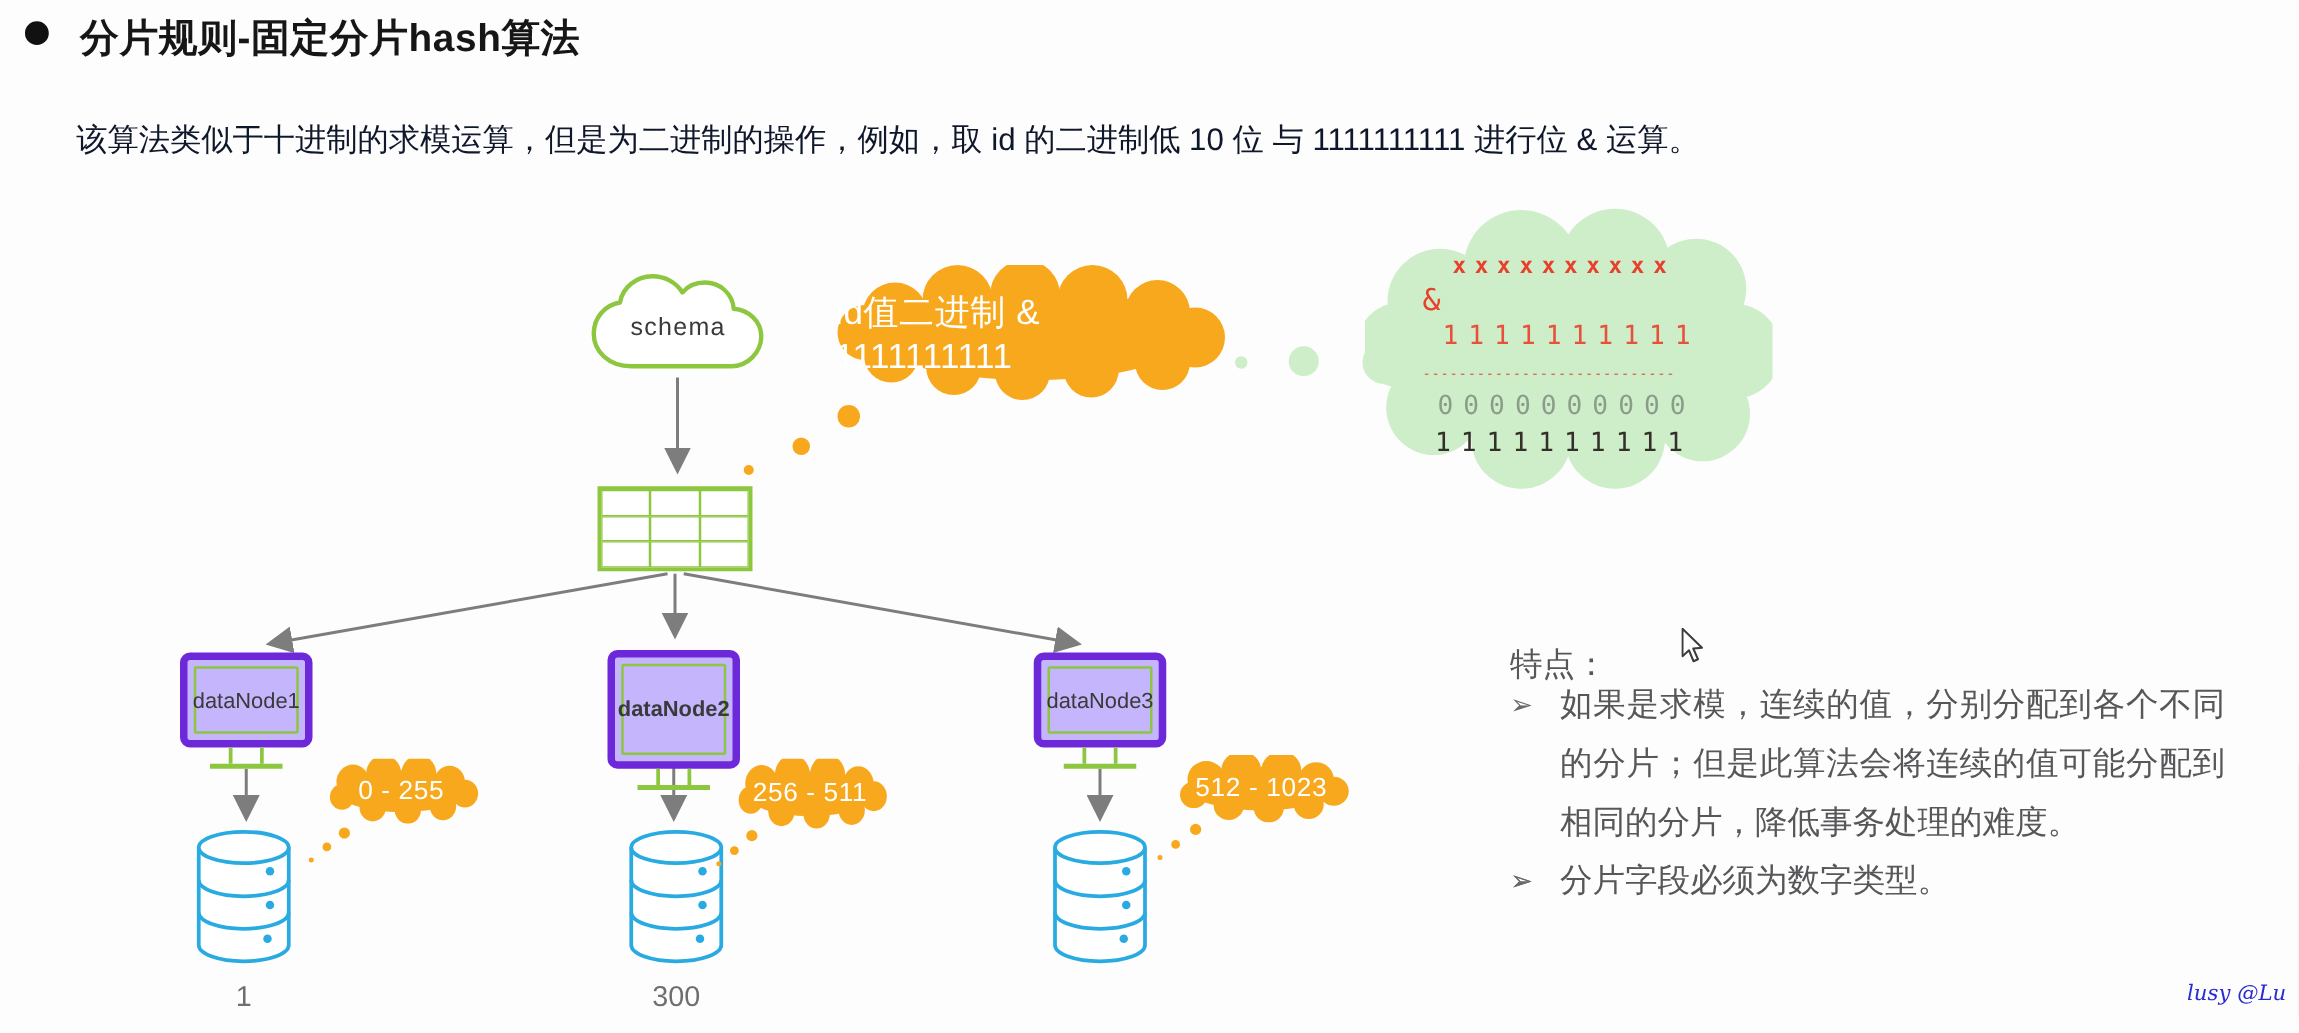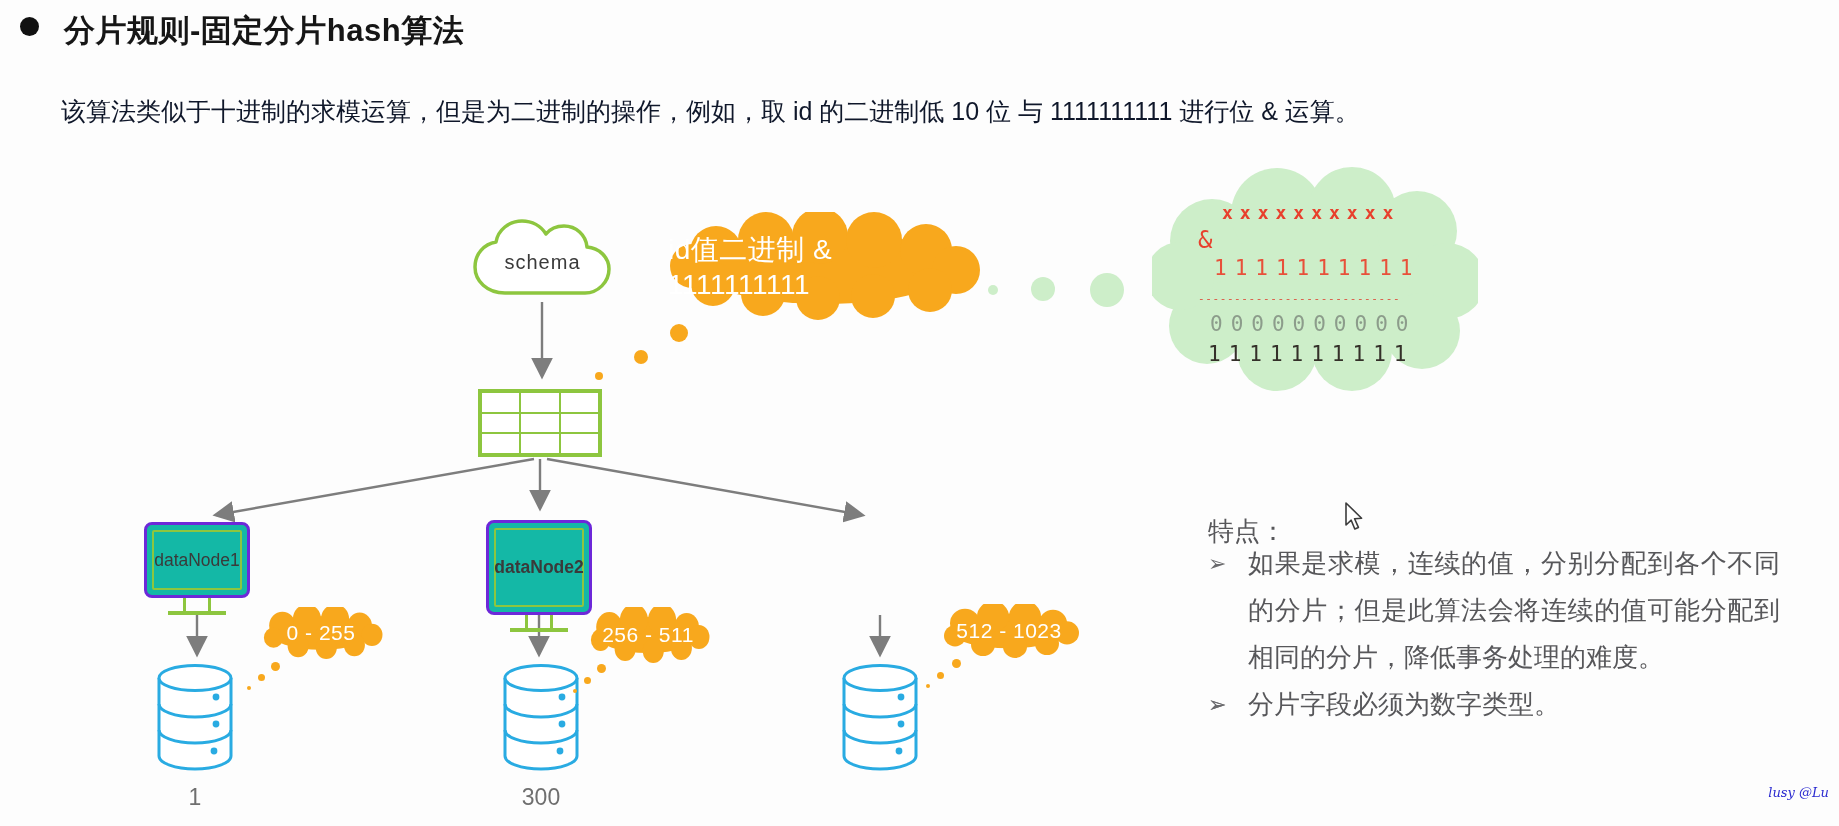--- a/index.html
+++ b/index.html
@@ -12,21 +12,21 @@
   .page-title{font-size:31px;font-weight:700;color:#161616;letter-spacing:.5px;}
   .desc{font-size:25px;color:#0f172a;white-space:nowrap;}
 
   
   .schema-text{font-size:20px;color:#3a3a3a;letter-spacing:1px;}
   .grid-table{display:grid;grid-template-columns:repeat(3,1fr);grid-template-rows:repeat(3,1fr);
               border:3px solid #8dc63f;background:#fff;box-sizing:border-box;}
   .grid-table div{border:1.5px solid #8dc63f;}
 
   
-  .monitor{box-sizing:border-box;border:3px solid #6d28d9;border-radius:8px;background:#14b8a6;padding:5px;}
+  .monitor{box-sizing:border-box;border:6px solid #6d28d9;border-radius:8px;background:#c4b5fd;padding:5px;}
   .monitor-inner{box-sizing:border-box;width:100%;height:100%;border:2.5px solid #8dc63f;border-radius:2px;
                  display:flex;align-items:center;justify-content:center;}
   .monitor-label{font-size:17.5px;color:#3a3a3a;}
   .stand-legs{width:22px;height:13px;border-left:3.5px solid #8dc63f;border-right:3.5px solid #8dc63f;margin:0 auto;}
   .stand-base{width:58px;height:3.5px;background:#8dc63f;margin:0 auto;}
 
   
   .bubble-text{position:absolute;inset:0;display:flex;align-items:center;justify-content:center;
                color:#fff;font-size:21px;letter-spacing:.5px;}
   .id-bubble-text{font-size:28px;}
@@ -45,21 +45,21 @@
   .db-num{font-size:23px;color:#6f6f6f;text-align:center;width:80px;}
 
   
   .feat-heading{font-size:26px;color:#57575a;}
   .feat-list{width:580px;}
   .feat-item{position:relative;padding-left:40px;width:532px;font-size:26px;line-height:47px;
              color:#57575a;text-align:justify;text-justify:inter-ideograph;}
   .feat-marker{position:absolute;left:0;top:0;font-size:22px;color:#6a6a6d;}
 
   .watermark{font-family:"DejaVu Serif","Liberation Serif",serif;font-style:italic;
-             font-size:13px;color:#2a2ad0;}
+             font-size:17px;color:#2a2ad0;}
 </style>
 </head>
 <body>
 
 <div class="canvas">
 
   <div class="abs title-bullet" style="left:20px;top:17px;"></div>
   <div class="abs page-title" style="left:64px;top:10px;">分片规则-固定分片hash算法</div>
   <div class="abs desc" style="left:61px;top:95px;">该算法类似于十进制的求模运算，但是为二进制的操作，例如，取 id 的二进制低 10 位 与 1111111111 进行位 &amp; 运算。</div>
 
@@ -122,21 +122,21 @@
     <div class="abs dot" style="left:670px;top:324px;width:18px;height:18px;background:#f8a81d;"></div>
     <div class="abs dot" style="left:634px;top:350px;width:14px;height:14px;background:#f8a81d;"></div>
     <div class="abs dot" style="left:595px;top:372px;width:8px;height:8px;background:#f8a81d;"></div>
   </div>
 
   <div>
     <div class="abs dot" style="left:988px;top:285px;width:10px;height:10px;background:#cdeec9;"></div>
     <div class="abs dot" style="left:1031px;top:277px;width:24px;height:24px;background:#cdeec9;"></div>
     <div class="abs dot" style="left:1090px;top:273px;width:34px;height:34px;background:#cdeec9;"></div>
   </div>
-  <div class="abs" style="left:1152px;top:166px;width:326px;height:226px;">
+  <div class="abs" style="left:1092px;top:166px;width:326px;height:226px;">
     <svg width="326" height="226" viewBox="0 0 326 226" fill="#cdeec9">
       <ellipse cx="163" cy="113" rx="138" ry="82"></ellipse>
       <circle cx="60" cy="75" r="42"></circle>
         <circle cx="125" cy="48" r="46"></circle>
         <circle cx="200" cy="45" r="44"></circle>
       <circle cx="265" cy="65" r="40"></circle>
         <circle cx="295" cy="115" r="38"></circle>
         <circle cx="270" cy="165" r="38"></circle>
       <circle cx="200" cy="185" r="40"></circle>
         <circle cx="125" cy="185" r="40"></circle>
@@ -224,20 +224,29 @@
       <circle cx="80" cy="44" r="12"></circle>
         <circle cx="48" cy="42" r="12"></circle>
         <circle cx="20" cy="33" r="11"></circle>
     </svg>
     <div class="bubble-text">256 - 511</div>
   </div>
   <div class="abs dot" style="left:597px;top:664px;width:9px;height:9px;background:#f8a81d;"></div>
   <div class="abs dot" style="left:584px;top:677px;width:7px;height:7px;background:#f8a81d;"></div>
   <div class="abs dot" style="left:573px;top:689px;width:4px;height:4px;background:#f8a81d;"></div>
 
+  <div class="abs" style="left:827px;top:522px;">
+    <div class="monitor" style="width:106px;height:76px;">
+      <div class="monitor-inner">
+          <span class="monitor-label">dataNode3</span>
+        </div>
+    </div>
+    <div class="stand-legs"></div>
+    <div class="stand-base"></div>
+  </div>
   <div class="abs" style="left:840px;top:662px;width:80px;height:114px;">
     <svg width="80" height="114" viewBox="0 0 80 114">
       <path d="M4 16 V94 A36 13 0 0 0 76 94 V16" fill="#fff" stroke="#29abe2" stroke-width="3"></path>
       <ellipse cx="40" cy="16" rx="36" ry="12.5" fill="#fff" stroke="#29abe2" stroke-width="3"></ellipse>
       <path d="M4 42 A36 13 0 0 0 76 42" fill="none" stroke="#29abe2" stroke-width="3"></path>
       <path d="M4 68 A36 13 0 0 0 76 68" fill="none" stroke="#29abe2" stroke-width="3"></path>
       <circle cx="61" cy="35" r="3.4" fill="#29abe2"></circle>
         <circle cx="61" cy="62" r="3.4" fill="#29abe2"></circle>
         <circle cx="59" cy="89" r="3.4" fill="#29abe2"></circle>
     </svg>

